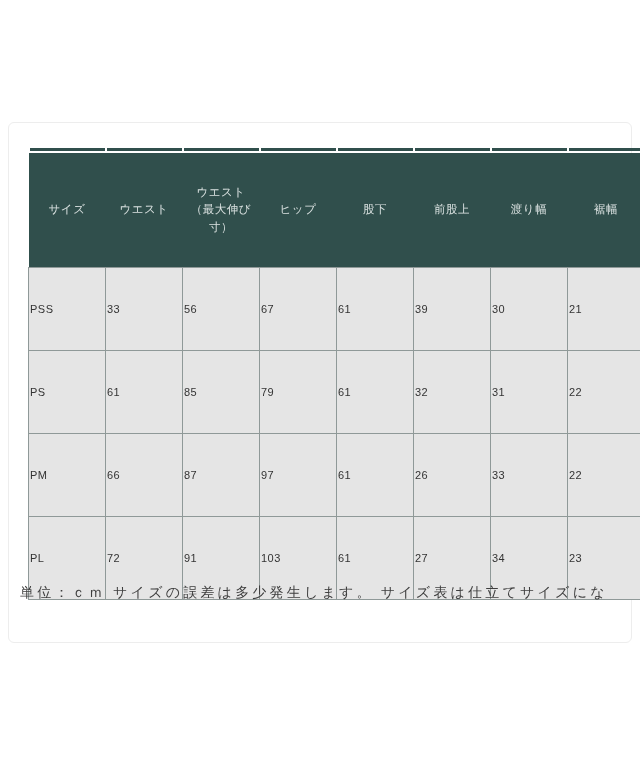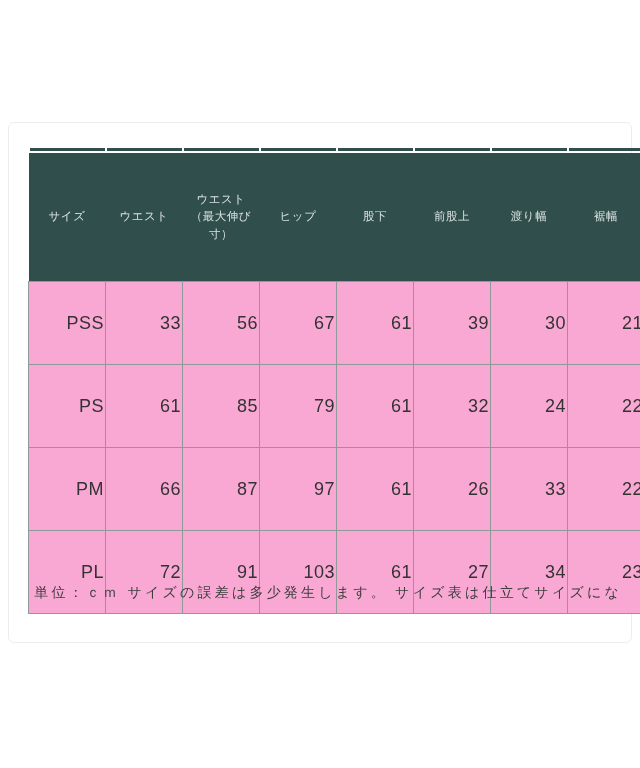--- a/index.html
+++ b/index.html
@@ -35,56 +35,55 @@
   }
   .size-table th {
     width: 73px;
     height: 106px;
     background: var(--header-bg, #304f4c);
     color: var(--header-fg, #d9e1e0);
     font-size: 11.5px;
     font-weight: normal;
     letter-spacing: 0.5px;
     line-height: 1.5;
-    padding: 11px 2px;
+    padding: 4px 2px;
     text-align: center;
     vertical-align: middle;
     position: relative;
     border: none;
   }
   
   .size-table th::before {
     content: "";
     position: absolute;
     top: -5px;
     left: 1px;
     right: 1px;
     height: 3px;
     background: var(--header-bg, #304f4c);
   }
   .size-table td {
     height: 80px;
     border: 1px solid var(--cell-border, #8f9998);
-    background: #f9a8d4;
+    background: #e5e5e5;
     color: var(--cell-fg, #333333);
-    font-size: 18px;
+    font-size: 11px;
     letter-spacing: 0.5px;
-    text-align: right;
+    text-align: left;
     vertical-align: middle;
   }
   .notes {
     position: absolute;
     left: 11px;
     top: 459px;
     width: 602px;
     color: var(--note-fg, #3d3d3d);
     font-size: 14px;
     letter-spacing: 3.2px;
     line-height: 20.5px;
-    text-align: right;
   }
 </style>
 </head>
 <body style="--panel-border: #ededed; --header-bg: #304f4c; --header-fg: #d9e1e0; --cell-border: #8f9998; --cell-fg: #333333; --note-fg: #3d3d3d;">
 
 <div class="panel">
   <table class="size-table">
     <thead>
       <tr>
           <th>サイズ</th>
@@ -108,21 +107,21 @@
           <td>30</td>
           <td>21</td>
         </tr>
         <tr>
           <td>PS</td>
           <td>61</td>
           <td>85</td>
           <td>79</td>
           <td>61</td>
           <td>32</td>
-          <td>24</td>
+          <td>31</td>
           <td>22</td>
         </tr>
         <tr>
           <td>PM</td>
           <td>66</td>
           <td>87</td>
           <td>97</td>
           <td>61</td>
           <td>26</td>
           <td>33</td>

